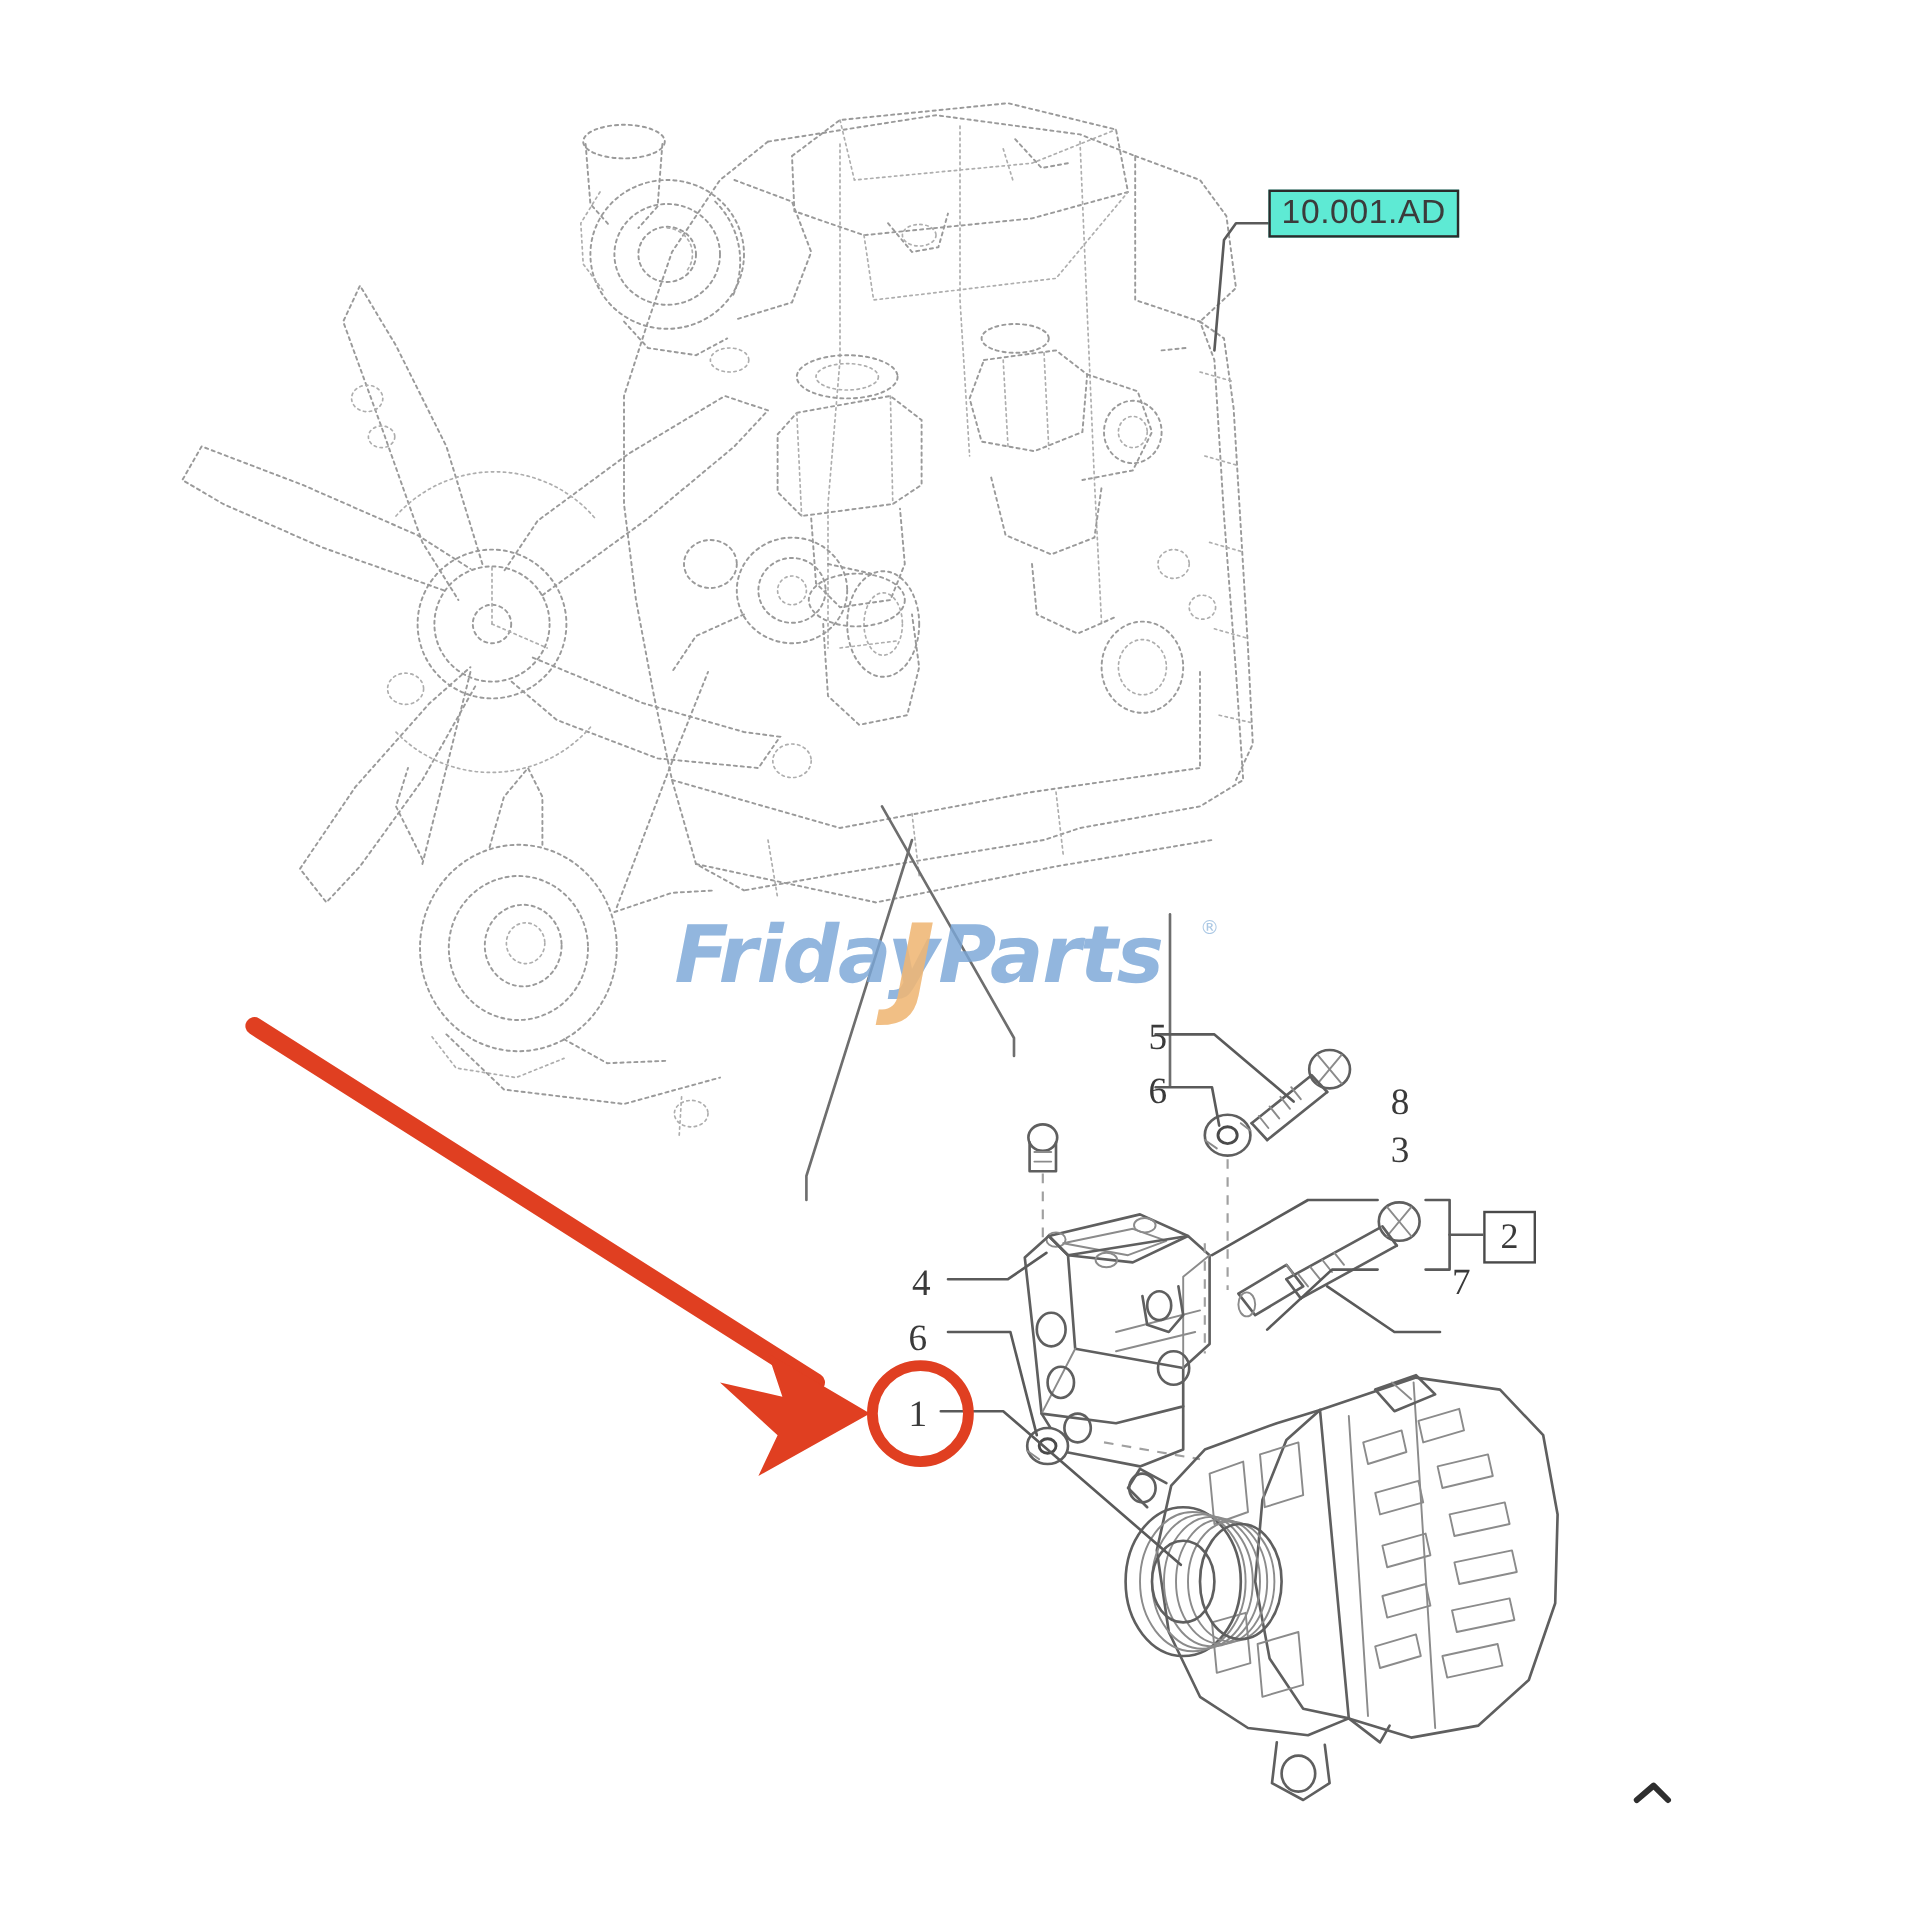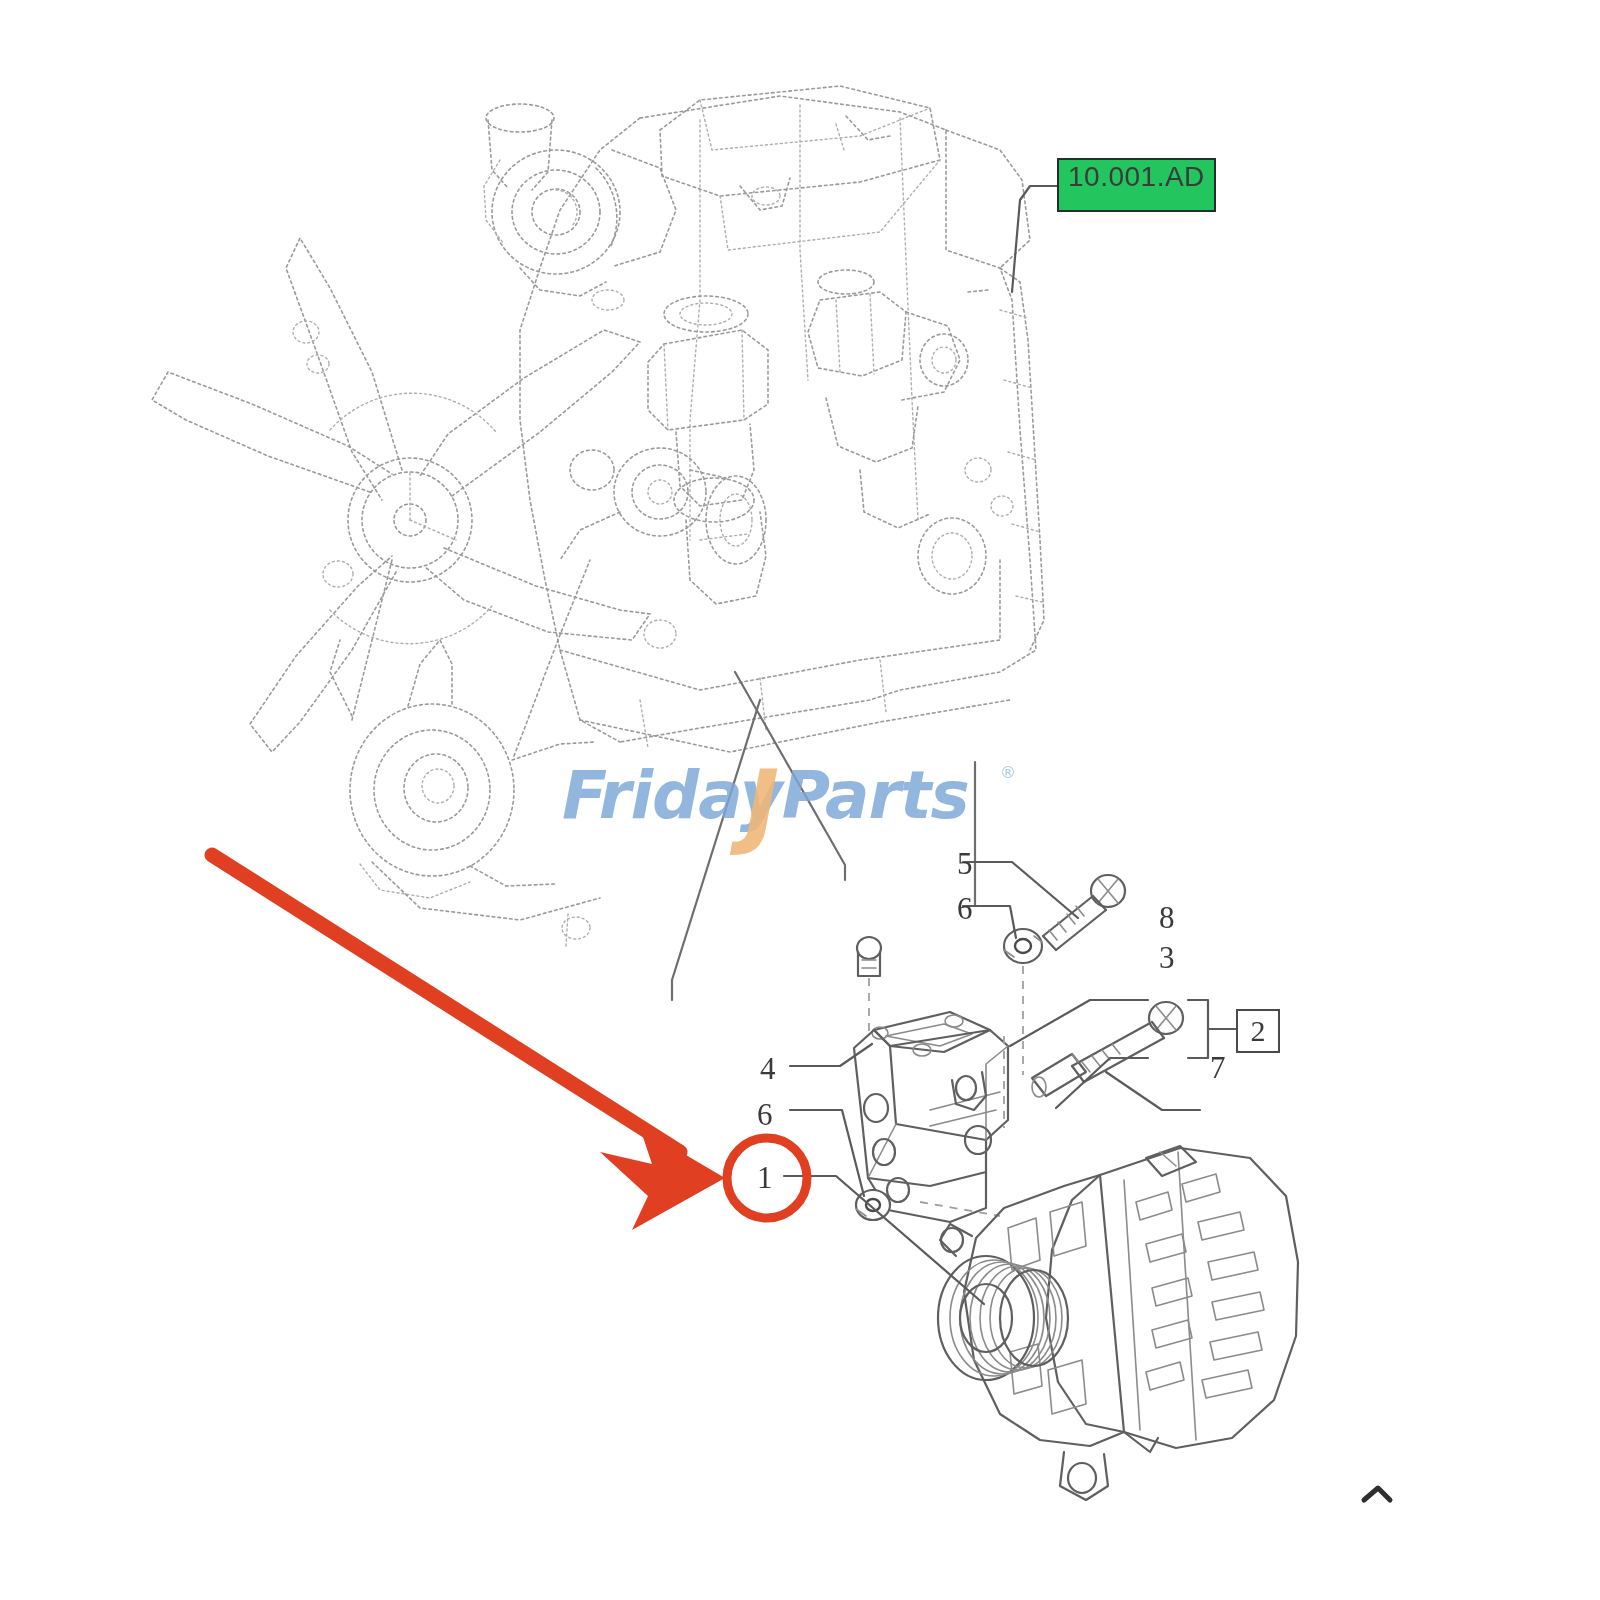--- a/index.html
+++ b/index.html
@@ -11,26 +11,26 @@
     font-family:"Liberation Serif",serif;
     font-size:31px;
     color:#3a3a3a;
     line-height:1;
     white-space:nowrap;
     user-select:none;
   }
   .refbox{
     position:absolute;
     border:2.5px solid #2b2b2b;
-    background:#22c55e;
+    background:#5eead4;
     font-family:"Liberation Sans",sans-serif;
     font-size:28px;
     color:#3b3b3b;
     letter-spacing:.5px;
-    padding:3px 9px 19px 9px;
+    padding:3px 9px 5px 9px;
     line-height:1;
     white-space:nowrap;
     text-align:center;
   }
   .assybox{
     position:absolute;
     border:2.5px solid #4a4a4a;
     background:#fff;
     font-family:"Liberation Serif",serif;
     font-size:30px;

